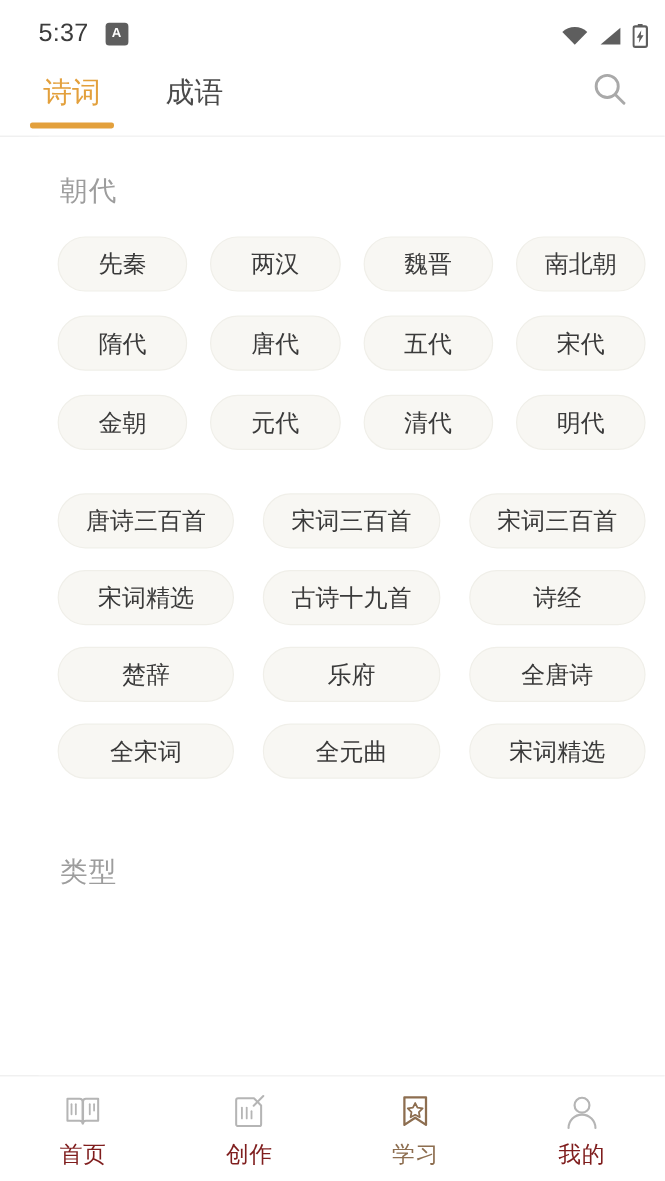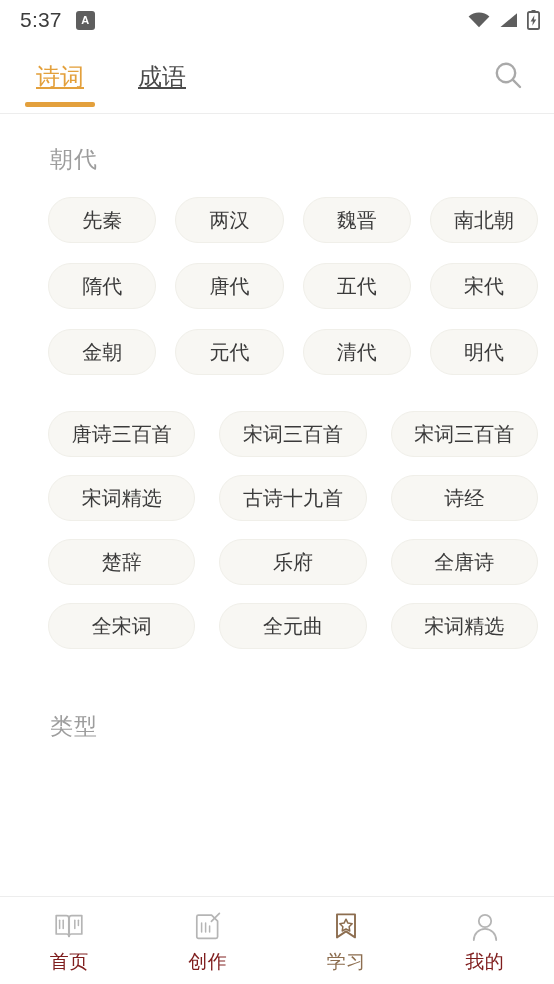--- a/index.html
+++ b/index.html
@@ -19,23 +19,24 @@
     background: #ffffff;
     display: flex;
     flex-direction: column;
   }
 
   
   .status-bar {
     height: 40px;
     flex: 0 0 40px;
     display: flex;
-    align-items: center;
+    align-items: flex-end;
     padding: 0 14px 0 20px;
     background: #ffffff;
+    margin-left: 12px;
   }
   .status-time {
     font-size: 21px;
     color: #3c3c3c;
     letter-spacing: 0.2px;
     font-weight: 400;
   }
   .status-left { display: flex; align-items: center; gap: 14px; }
   .status-right { margin-left: auto; display: flex; align-items: center; gap: 9px; }
   .notif-badge {
@@ -66,21 +67,20 @@
   .tab {
     font-size: 24px;
     color: #4a4a4a;
     height: 100%;
     display: flex;
     align-items: center;
     position: relative;
     padding: 0 4px;
     margin-right: 46px;
     cursor: pointer;
-    text-decoration: underline;
   }
   .tab.active { color: #e3a03c; }
   .tab.active::after {
     content: "";
     position: absolute;
     left: 50%;
     transform: translateX(-50%);
     bottom: 6px;
     width: 70px;
     height: 5px;

